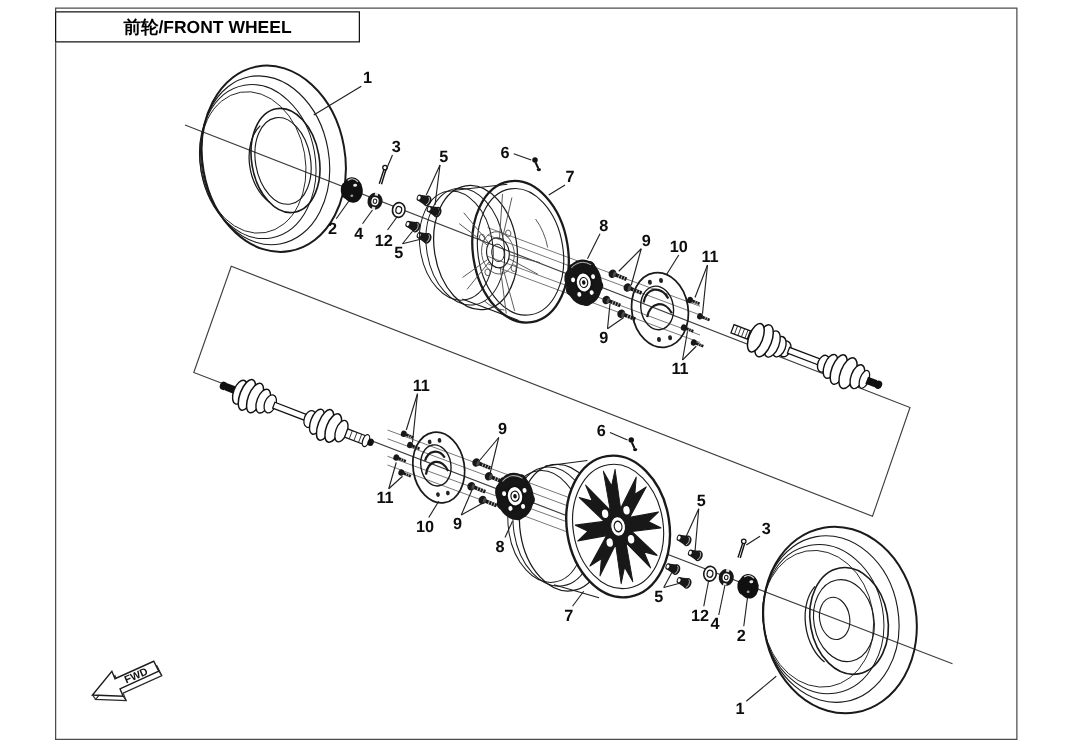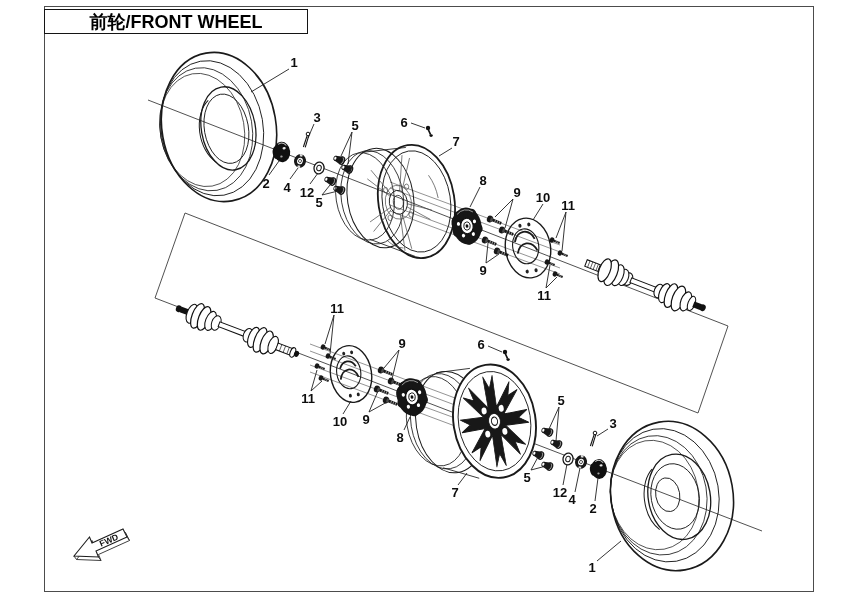--- a/index.html
+++ b/index.html
@@ -5,24 +5,24 @@
   html,body{margin:0;padding:0;}
   body{
     width:860px;height:600px;position:relative;background:#ffffff;
     font-family:"Liberation Sans", sans-serif;overflow:hidden;
   }
   .frame{
     position:absolute;left:44px;top:6px;width:770px;height:586px;
     border:1.5px solid #4c4c4c;box-sizing:border-box;background:transparent;
   }
   .title-box{
-    position:absolute;left:44px;top:9px;width:264px;height:25px;
+    position:absolute;left:44px;top:9px;width:244px;height:25px;
     border:1.6px solid #141414;box-sizing:border-box;background:#fff;
     display:flex;align-items:center;justify-content:center;
-    font-weight:bold;font-size:18px;color:#000;white-space:nowrap;
+    font-weight:bold;font-size:14px;color:#000;white-space:nowrap;
   }
   svg.diagram{position:absolute;left:0;top:0;}
   .ln{stroke:#1a1a1a;fill:none;}
   .lt{stroke:#4f4f4f;fill:none;}
   .callout{font:bold 13px "Liberation Sans",sans-serif;fill:#0d0d0d;text-anchor:middle;}
   #leaders line{stroke:#1f1f1f;stroke-width:0.9;}
   .ref{stroke:#3d3d3d;stroke-width:0.9;fill:none;}
   .guide{stroke:#3a3a3a;stroke-width:0.55;fill:none;}
 </style>
 </head>

